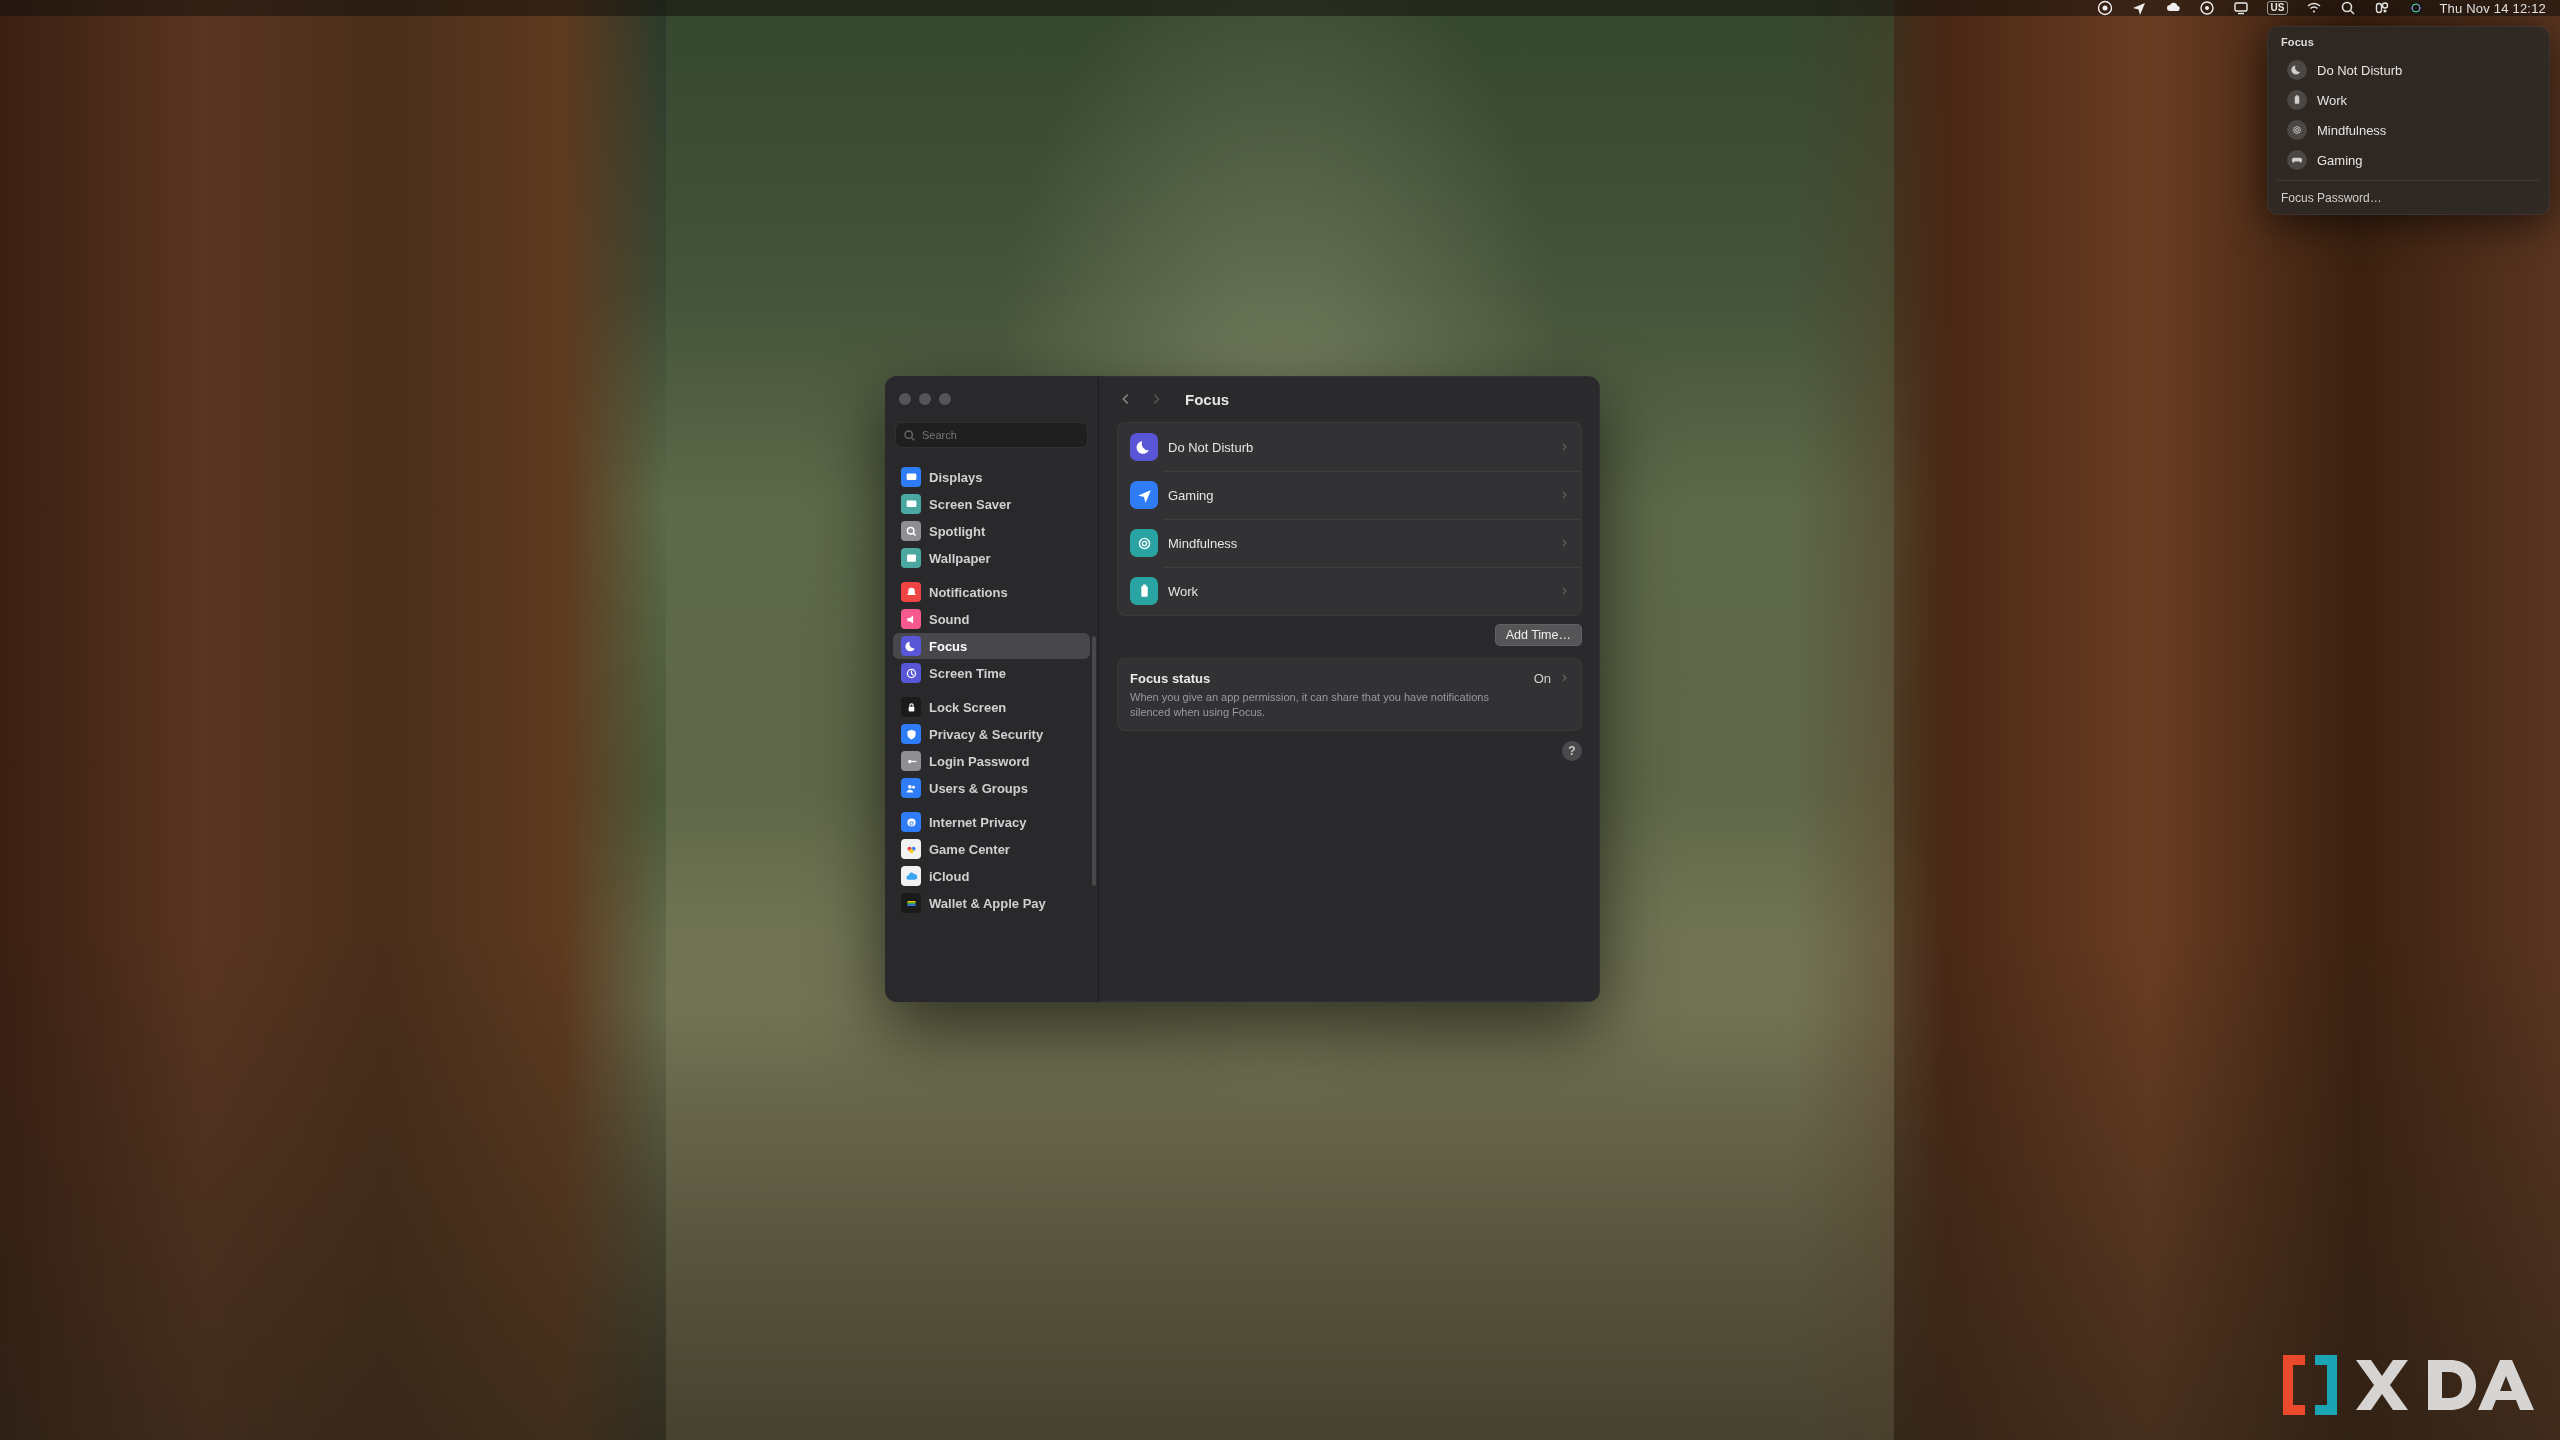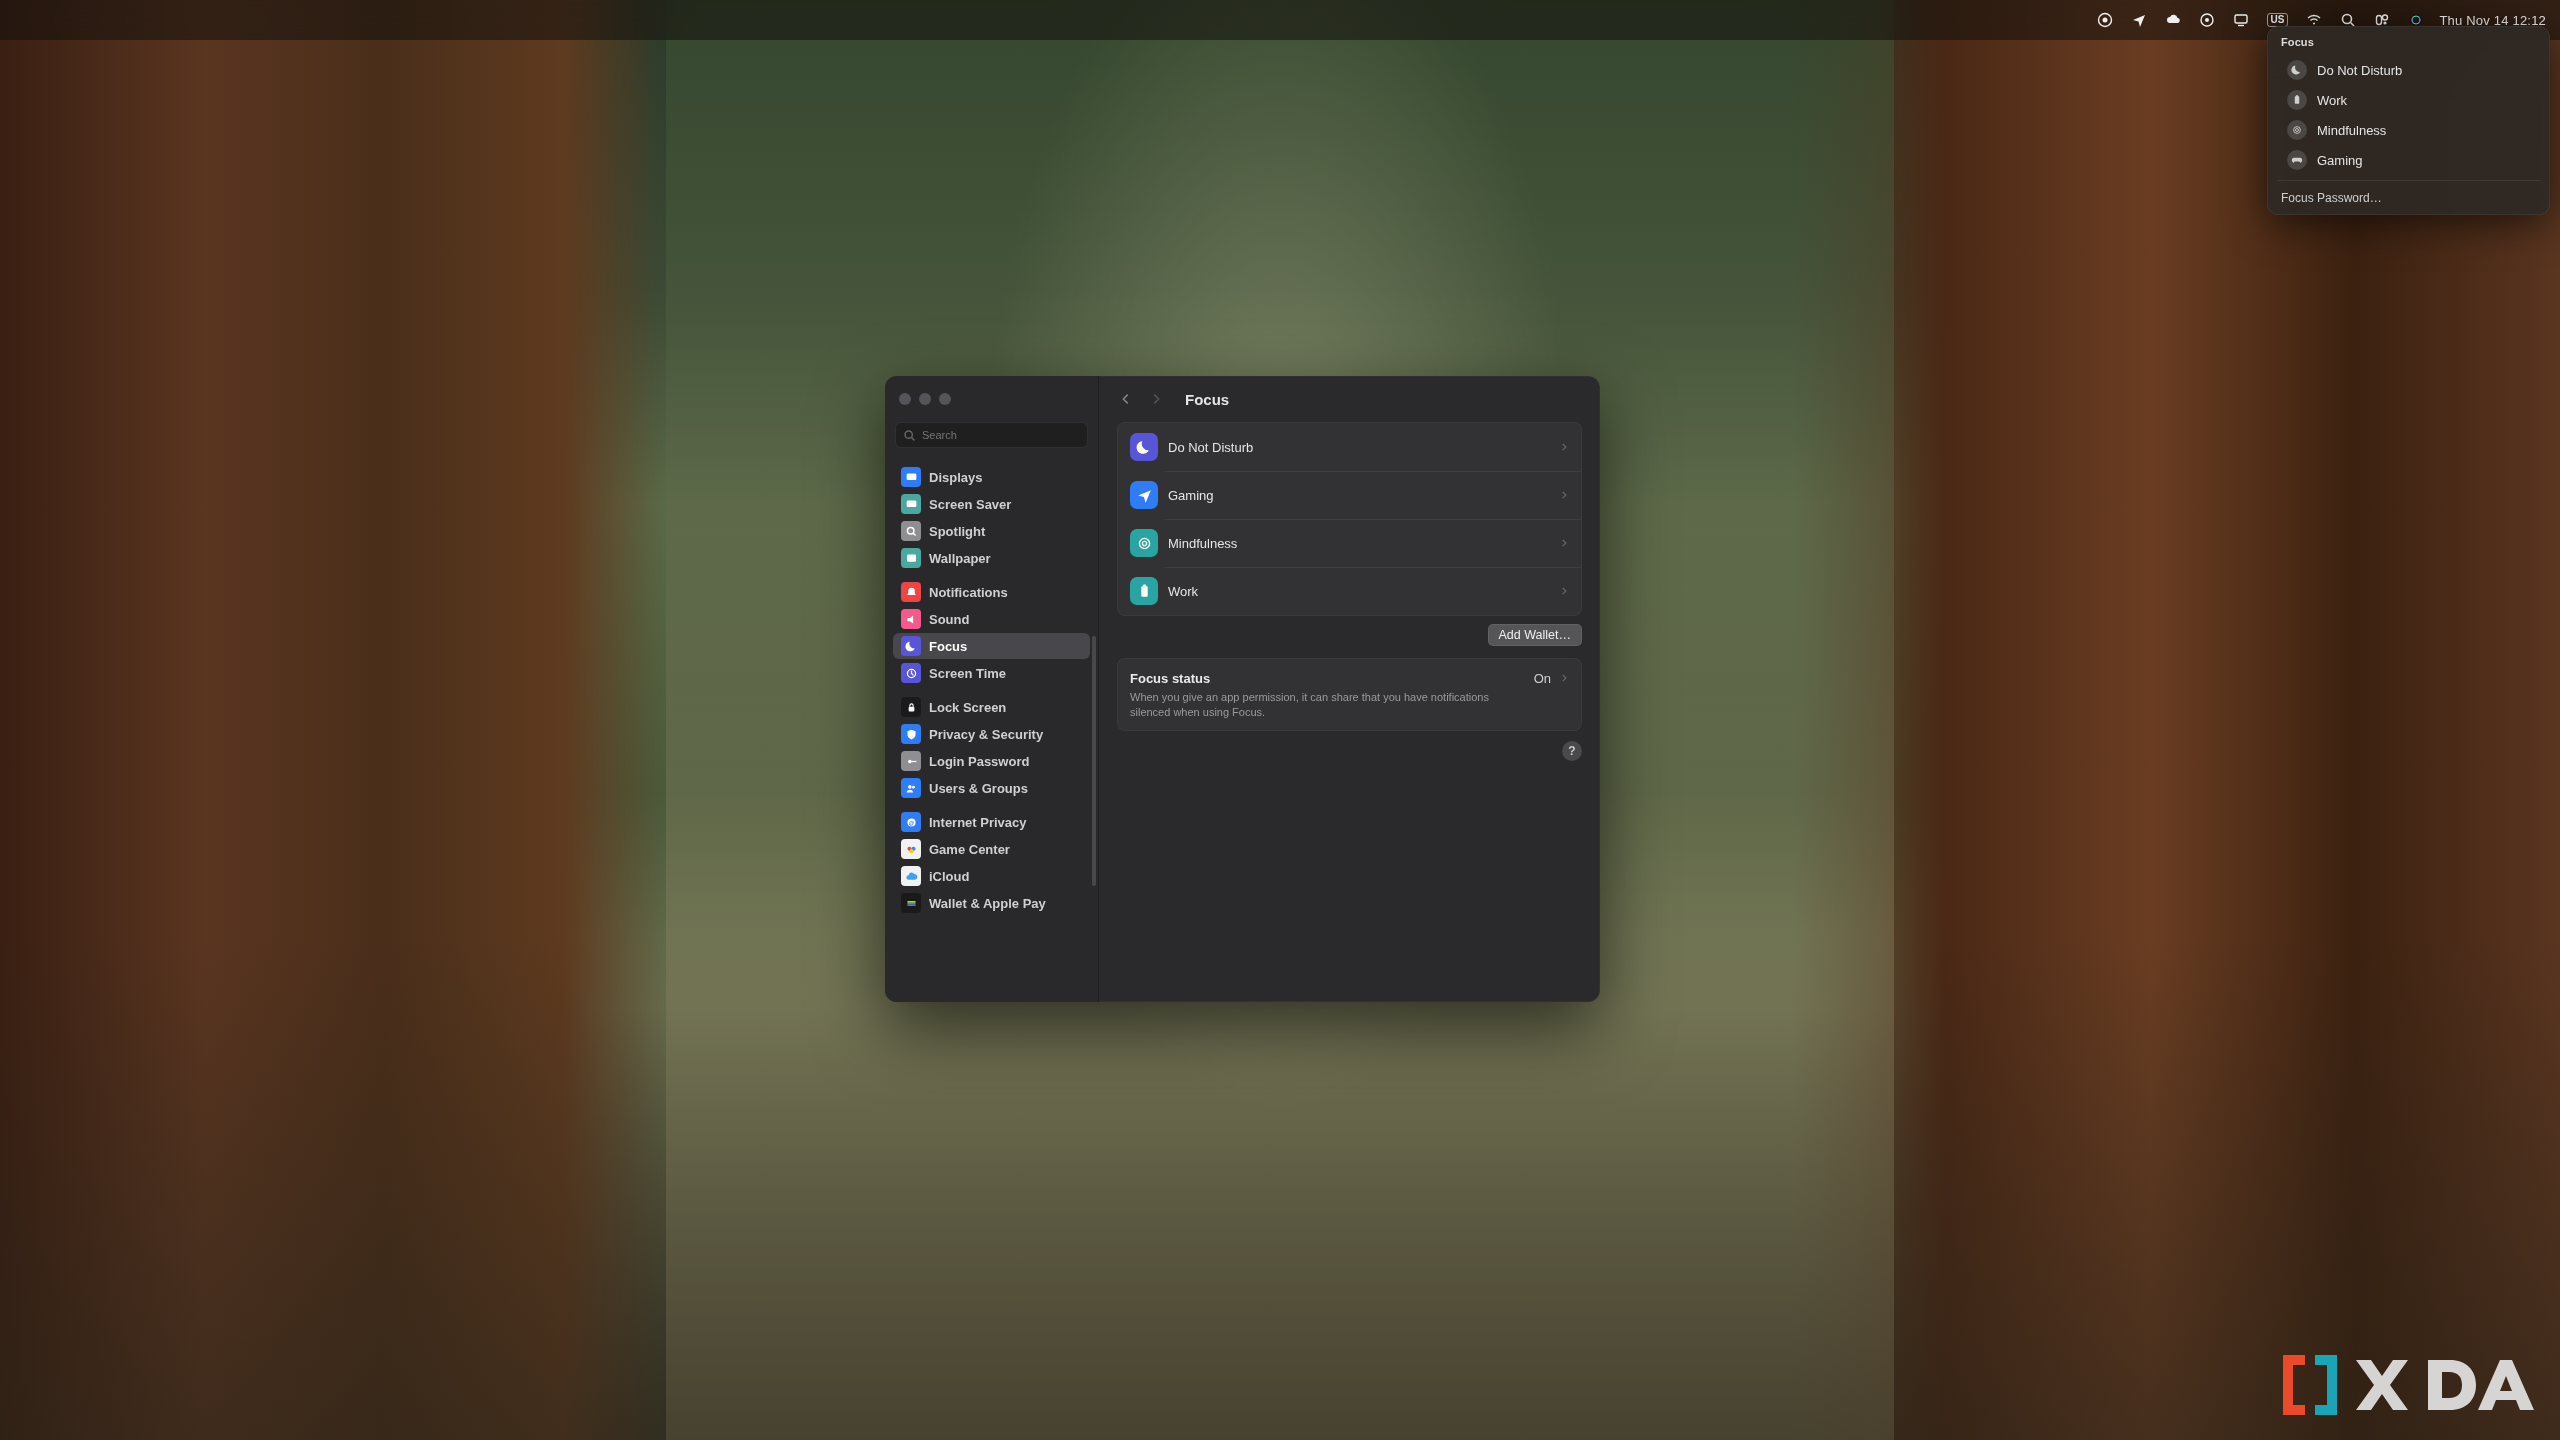--- a/index.html
+++ b/index.html
@@ -20,21 +20,21 @@
     radial-gradient(ellipse 40% 70% at 50% 35%, rgba(200,200,160,0.35), transparent 60%),
     linear-gradient(180deg, rgba(60,80,50,0.6) 0%, rgba(120,120,90,0.4) 50%, rgba(160,150,110,0.5) 100%);
 }
 .desktop::after {
   content:""; position:absolute; left:0; right:0; bottom:0; height:35%;
   background:linear-gradient(0deg, rgba(40,35,25,0.55), transparent);
 }
 
 
 .menubar {
-  position:absolute; top:0; left:0; right:0; height:40px;
+  position:absolute; top:0; left:0; right:0; height:16px;
   background:rgba(20,16,12,0.55); backdrop-filter:blur(20px);
   display:flex; align-items:center; justify-content:flex-end;
   padding:0 4px; gap:0; color:#eee; font-size:13px; z-index:100;
 }
 .menubar .mb-item { padding:0 9px; height:100%; display:flex; align-items:center; cursor:default; }
 .menubar .mb-item svg { width:16px; height:16px; }
 .menubar .datetime { padding:0 10px 0 6px; font-weight:400; letter-spacing:0.2px; }
 .menubar .kbd { border:1px solid rgba(255,255,255,0.55); border-radius:3px; padding:1px 3px; font-size:10px; line-height:1; font-weight:600; }
 
 
@@ -515,21 +515,21 @@
                 </svg>
               </span>
             <span class="row-label">Work</span>
             <span class="chev"><svg viewBox="0 0 16 16" fill="none" stroke="#ccc" stroke-width="1.8">
                   <path d="M6 3l5 5-5 5"></path>
                 </svg></span>
           </div>
         </div>
 
         <div class="add-row">
-          <div class="add-btn">Add Wallet…</div>
+          <div class="add-btn">Add Time…</div>
         </div>
 
 
         <div class="panel" style="margin-top:12px">
           <div class="setting-row">
             <div class="s-head">
               <span class="s-title">Focus status</span>
               <span class="s-right">On</span>
               <span class="chev"><svg viewBox="0 0 16 16" fill="none" stroke="#ccc" stroke-width="1.8">
                     <path d="M6 3l5 5-5 5"></path>

